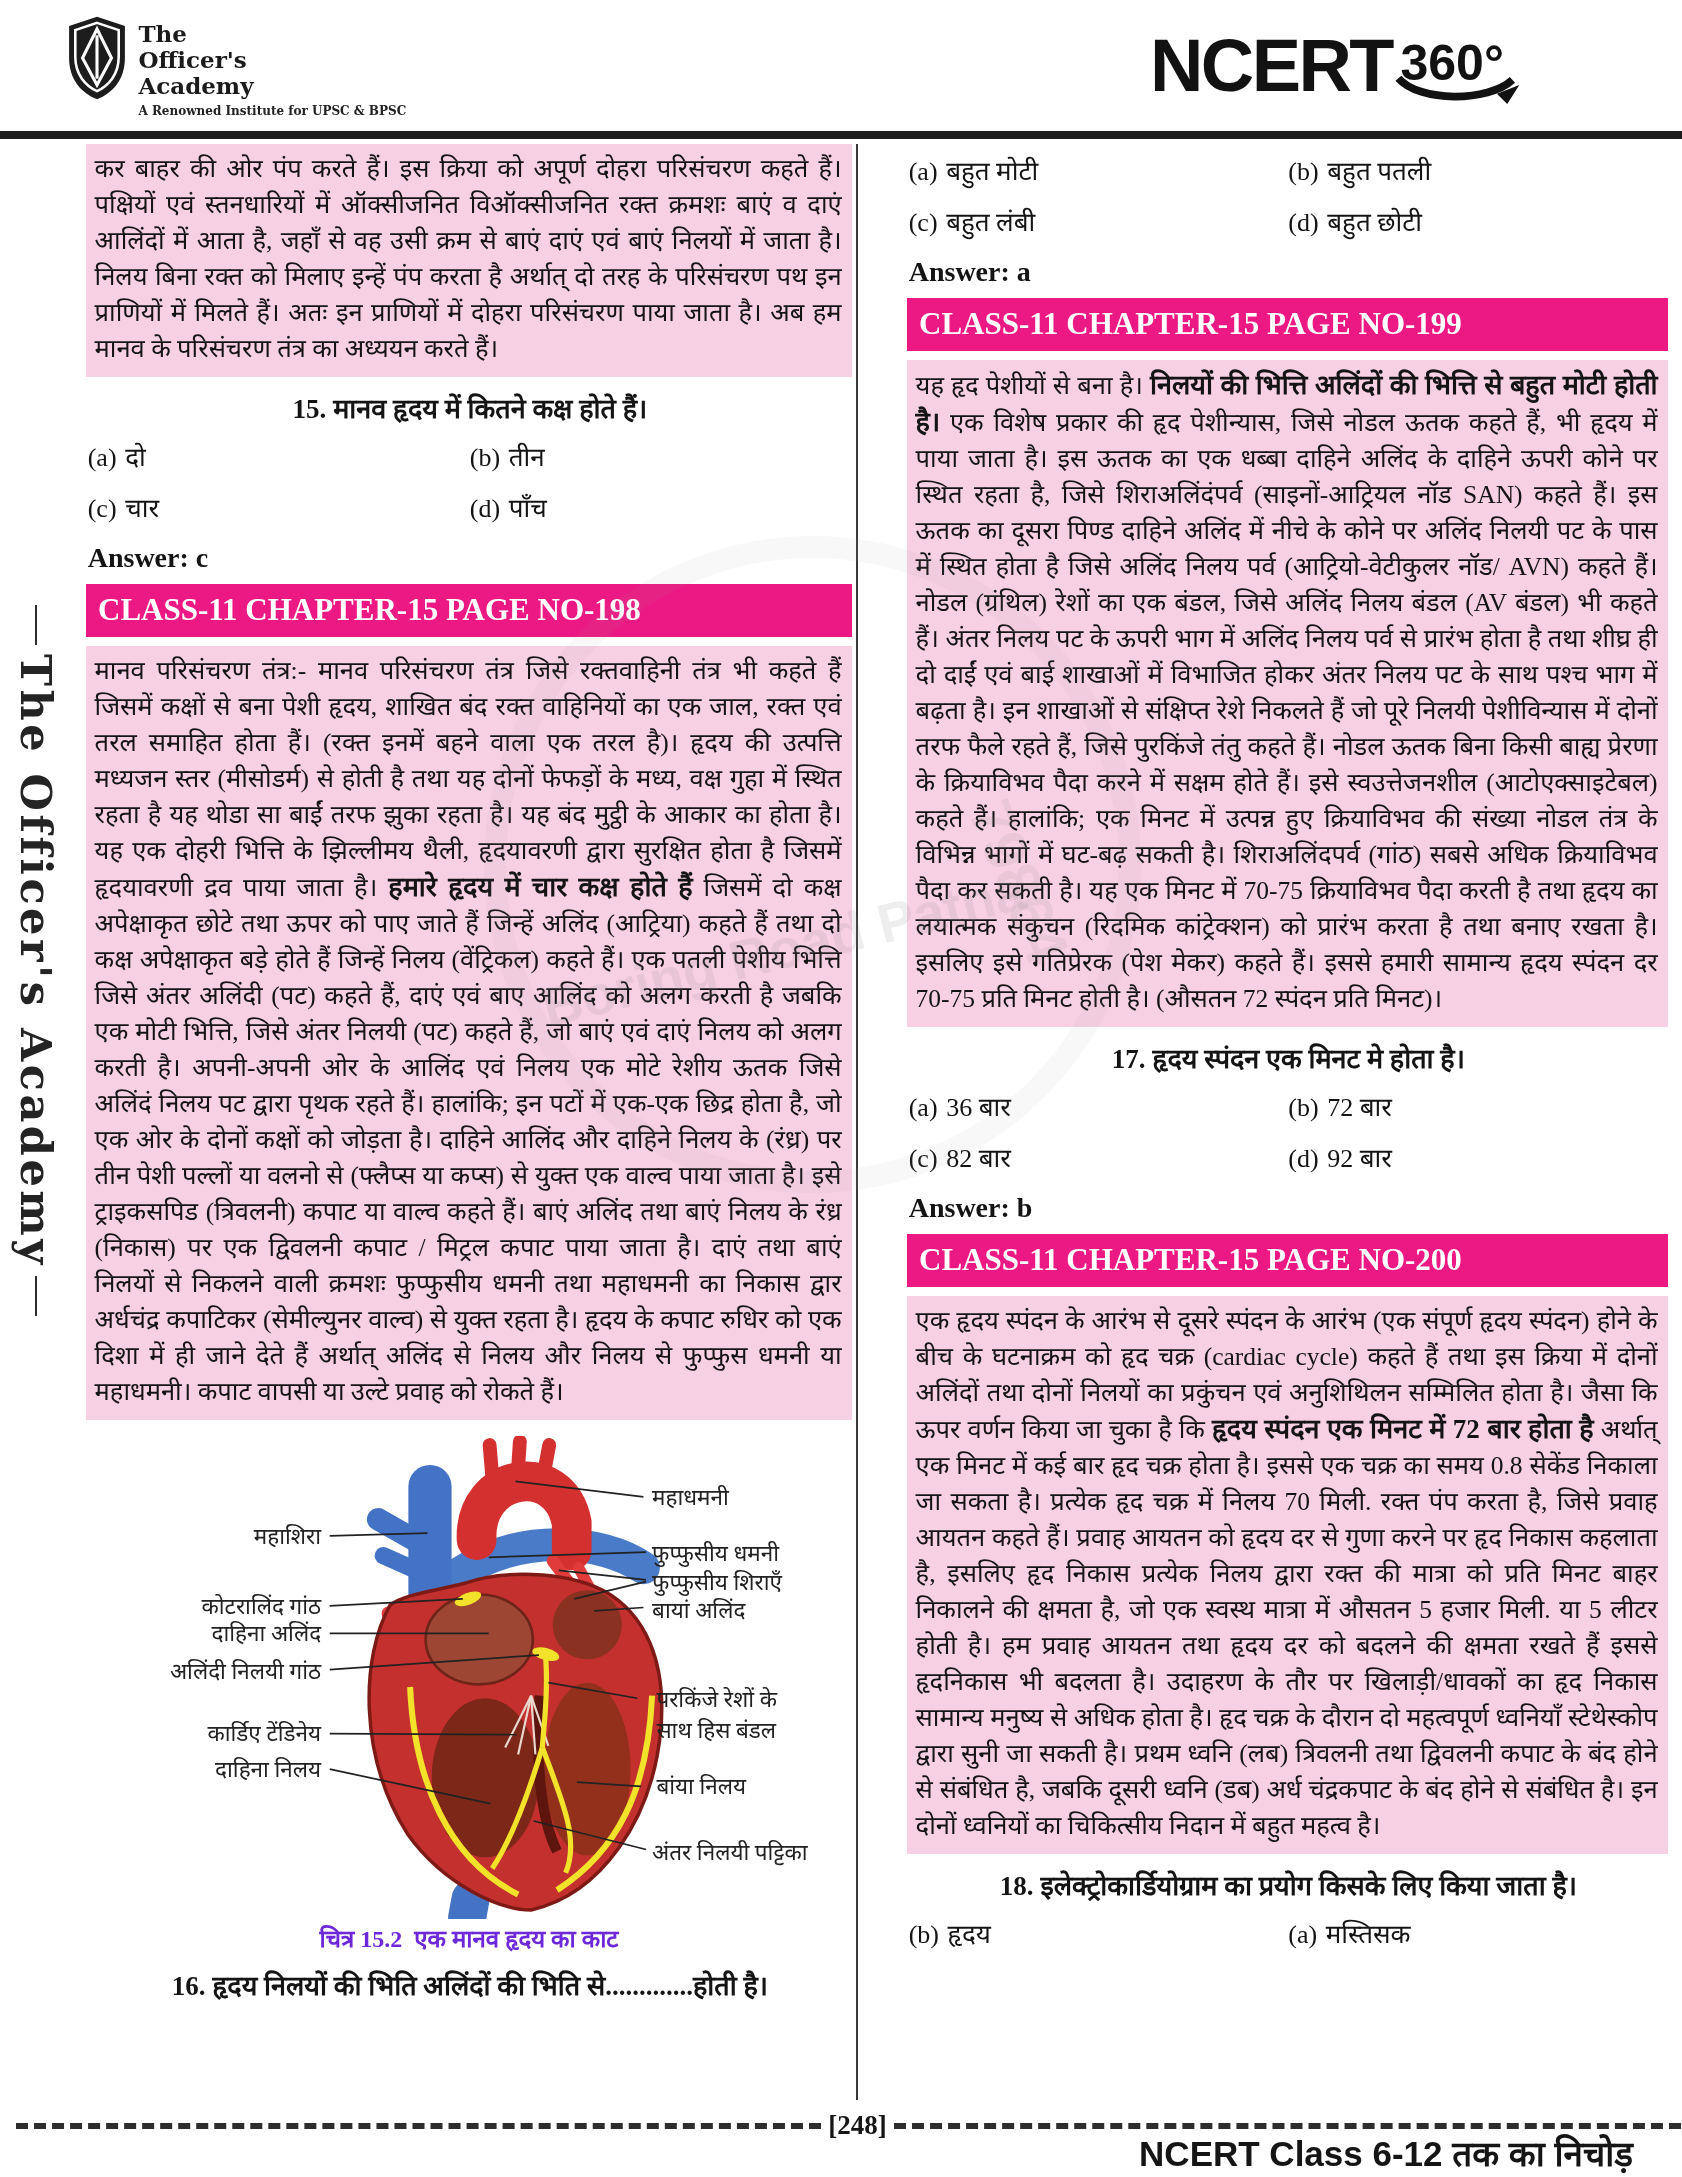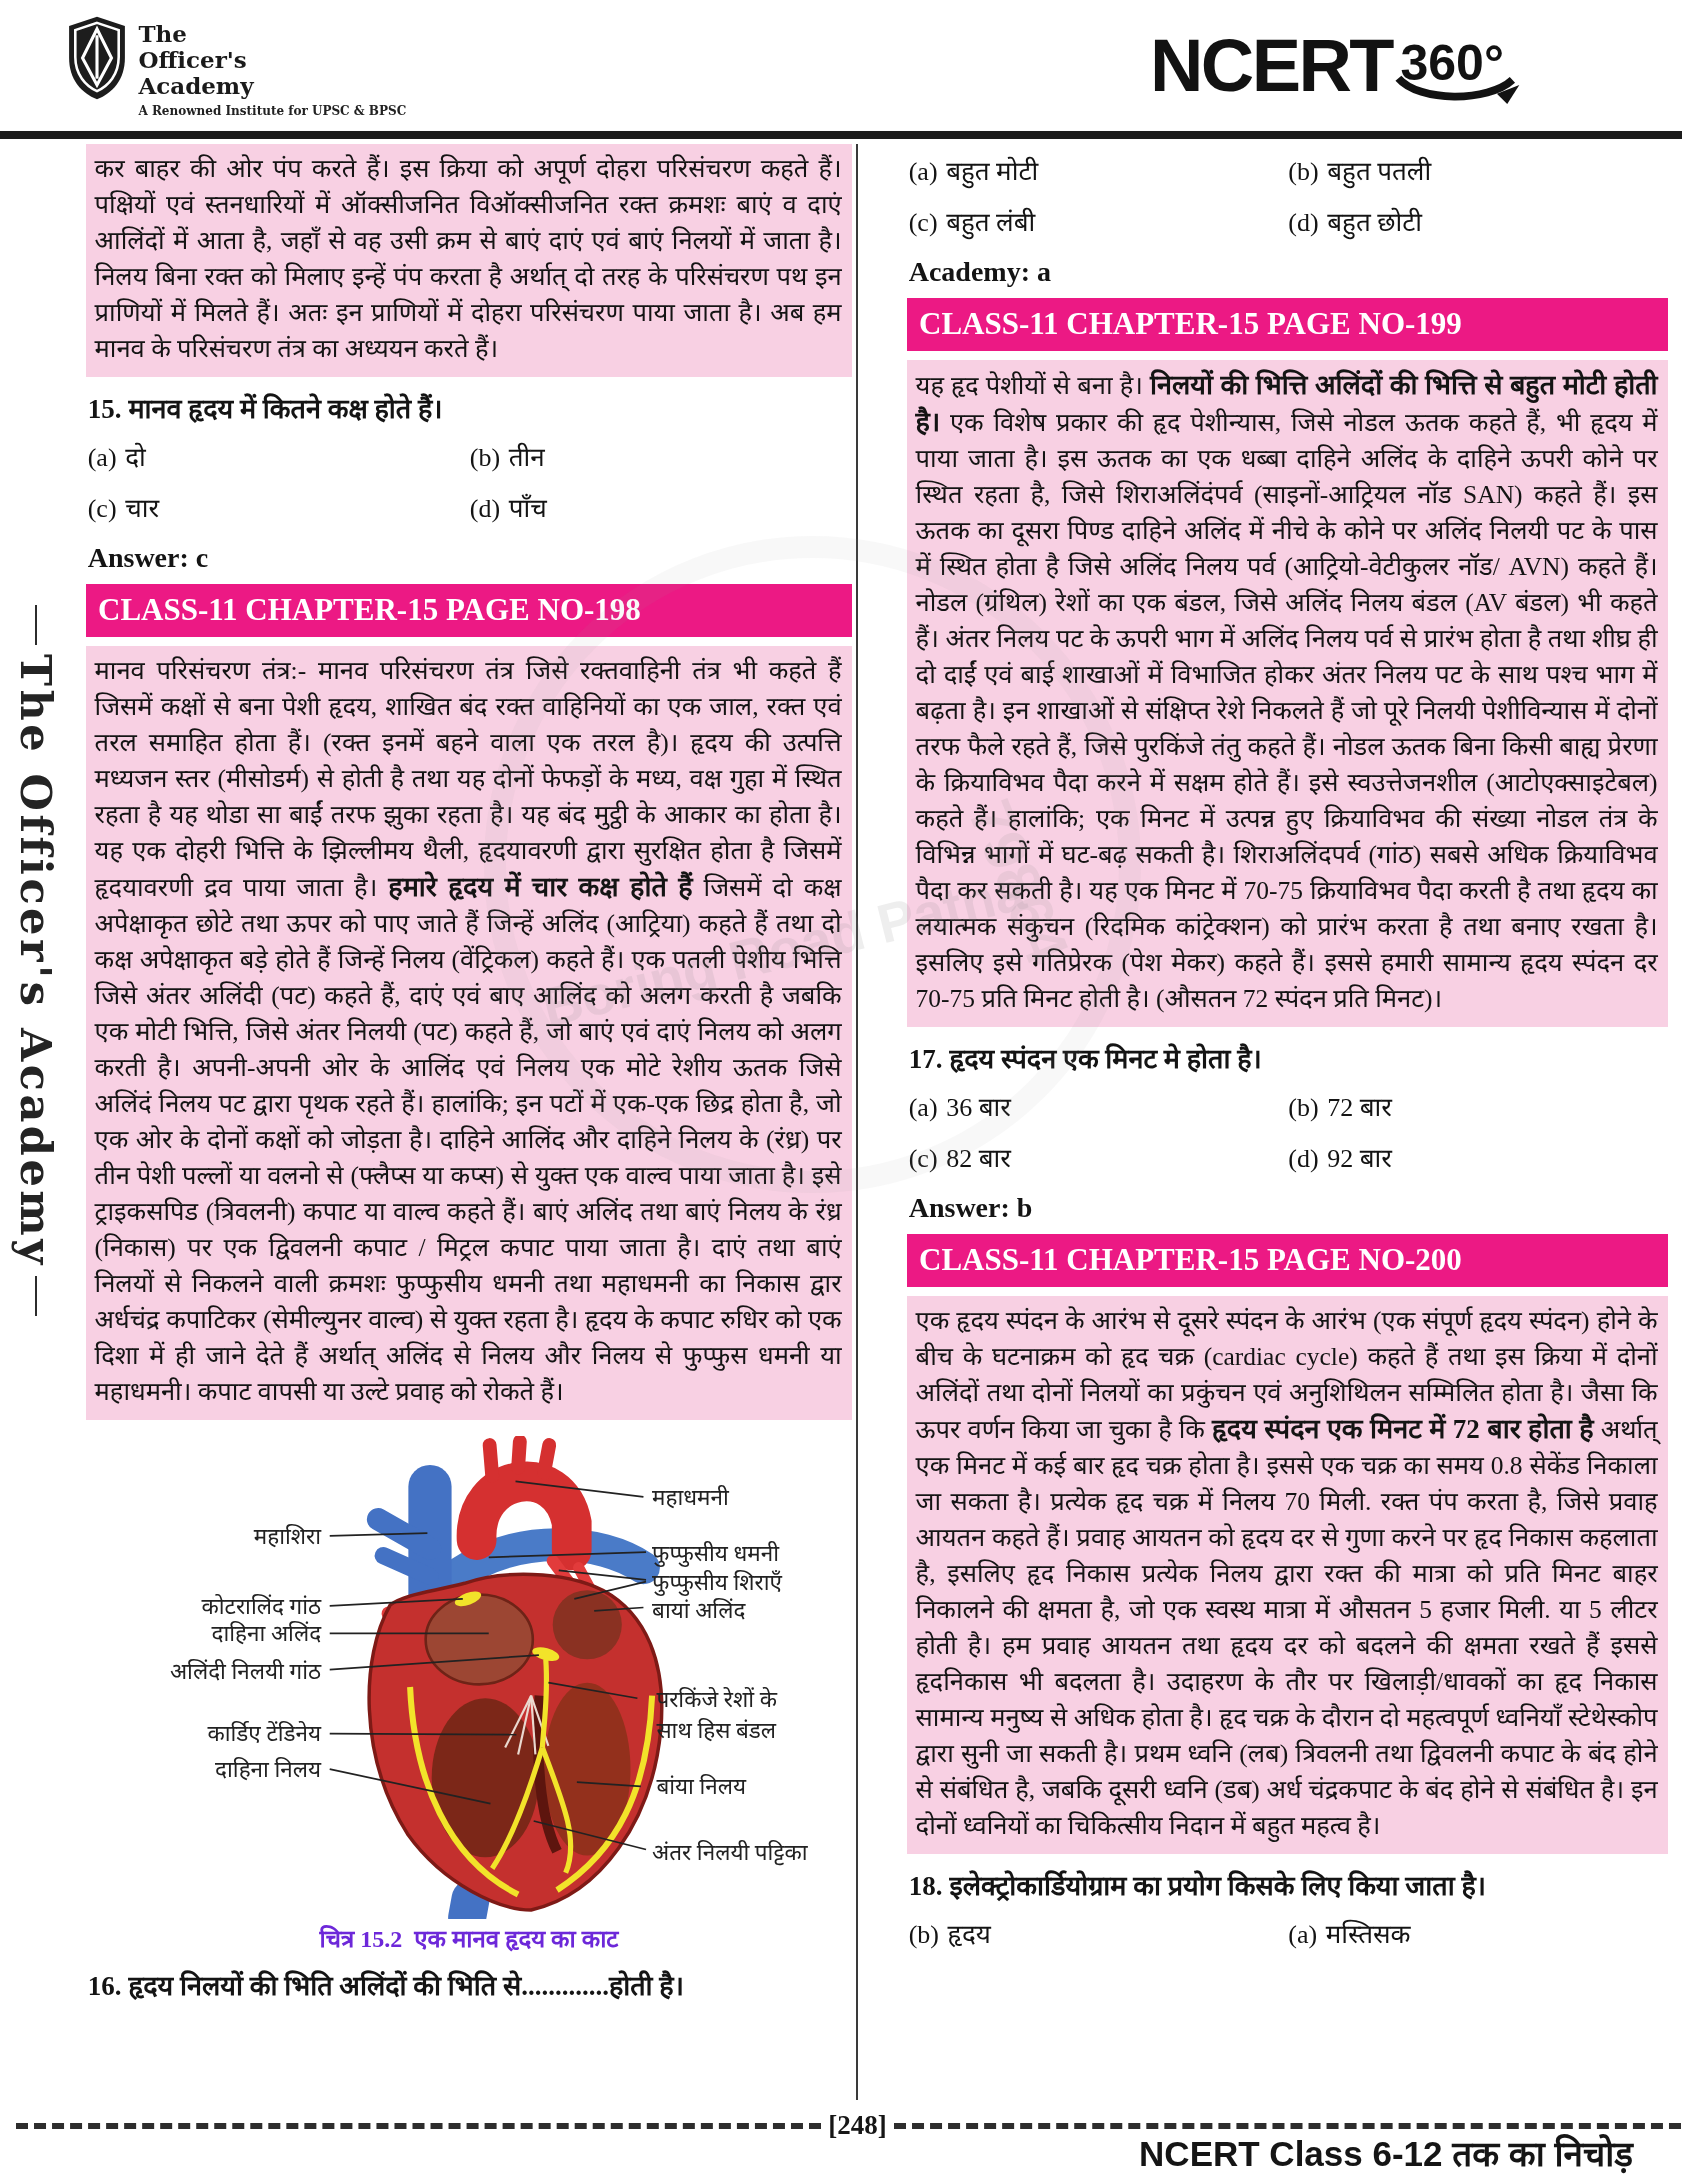--- a/index.html
+++ b/index.html
@@ -38,21 +38,21 @@
   .col-divider { position:absolute; left:856px; top:144px; width:1.7px; height:1956px; background:#3a3a3a; }
   .col-left  { position:absolute; left:86px;  top:144px; width:766px; }
   .col-right { position:absolute; left:907px; top:144px; width:761px; }
 
   .hl {
     background:#F8D0E3; padding:7px 10.4px 10.4px 8.6px;
     font-size:25.5px; line-height:36px; text-align:justify;
   }
   .para-bold { font-weight:bold; font-size:27px; }
 
-  .q-line { font-weight:bold; font-size:27px; margin:12px 0 3.5px 1.7px; }
+  .q-line { font-weight:bold; font-size:27px; margin:12px 0 3.5px 1.7px;text-align:center; }
   .q-num { margin-right:7px; }
   .opts { display:flex; flex-wrap:wrap; font-size:26px; margin:3.5px 0 1.7px 1.7px; }
   .opt { width:50%; padding:7.8px 0; }
   .opt-label { margin-right:8.6px; }
   .answer { font-weight:bold; font-size:28px; margin:8.6px 0 10.4px 1.7px; }
 
   .banner {
     background:#EC1984; color:#ffffff; font-weight:bold; font-size:31px;
     padding:7.8px 12px 9.5px; margin:7px 0 8.6px;
   }
@@ -222,21 +222,21 @@
   </div>
 
   <div class="col-right">
 
     <div class="opts" style="margin-top:0;">
       <div class="opt"><span class="opt-label">(a)</span><span>बहुत मोटी</span></div>
       <div class="opt"><span class="opt-label">(b)</span><span>बहुत पतली</span></div>
       <div class="opt"><span class="opt-label">(c)</span><span>बहुत लंबी</span></div>
       <div class="opt"><span class="opt-label">(d)</span><span>बहुत छोटी</span></div>
     </div>
-    <div class="answer">Academy: a</div>
+    <div class="answer">Answer: a</div>
 
     <div class="banner">CLASS-11 CHAPTER-15 PAGE NO-199</div>
 
     <div class="hl">
       <span>यह हृद पेशीयों से बना है। </span><b class="para-bold">निलयों की भित्ति अलिंदों की भित्ति से बहुत मोटी होती है।</b><span> एक विशेष प्रकार की हृद पेशीन्यास, जिसे नोडल ऊतक कहते हैं, भी हृदय में पाया जाता है। इस ऊतक का एक धब्बा दाहिने अलिंद के दाहिने ऊपरी कोने पर स्थित रहता है, जिसे शिराअलिंदंपर्व (साइनों-आट्रियल नॉड SAN) कहते हैं। इस ऊतक का दूसरा पिण्ड दाहिने अलिंद में नीचे के कोने पर अलिंद निलयी पट के पास में स्थित होता है जिसे अलिंद निलय पर्व (आट्रियो-वेटीकुलर नॉड/ AVN) कहते हैं। नोडल (ग्रंथिल) रेशों का एक बंडल, जिसे अलिंद निलय बंडल (AV बंडल) भी कहते हैं। अंतर निलय पट के ऊपरी भाग में अलिंद निलय पर्व से प्रारंभ होता है तथा शीघ्र ही दो दाईं एवं बाई शाखाओं में विभाजित होकर अंतर निलय पट के साथ पश्च भाग में बढ़ता है। इन शाखाओं से संक्षिप्त रेशे निकलते हैं जो पूरे निलयी पेशीविन्यास में दोनों तरफ फैले रहते हैं, जिसे पुरकिंजे तंतु कहते हैं। नोडल ऊतक बिना किसी बाह्य प्रेरणा के क्रियाविभव पैदा करने में सक्षम होते हैं। इसे स्वउत्तेजनशील (आटोएक्साइटेबल) कहते हैं। हालांकि; एक मिनट में उत्पन्न हुए क्रियाविभव की संख्या नोडल तंत्र के विभिन्न भागों में घट-बढ़ सकती है। शिराअलिंदपर्व (गांठ) सबसे अधिक क्रियाविभव पैदा कर सकती है। यह एक मिनट में 70-75 क्रियाविभव पैदा करती है तथा हृदय का लयात्मक संकुचन (रिदमिक कांट्रेक्शन) को प्रारंभ करता है तथा बनाए रखता है। इसलिए इसे गतिप्रेरक (पेश मेकर) कहते हैं। इससे हमारी सामान्य हृदय स्पंदन दर 70-75 प्रति मिनट होती है। (औसतन 72 स्पंदन प्रति मिनट)।</span>
     </div>
 
     <div class="q-line">
       <span class="q-num">17.</span><span>हृदय स्पंदन एक मिनट मे होता है।</span>
     </div>

